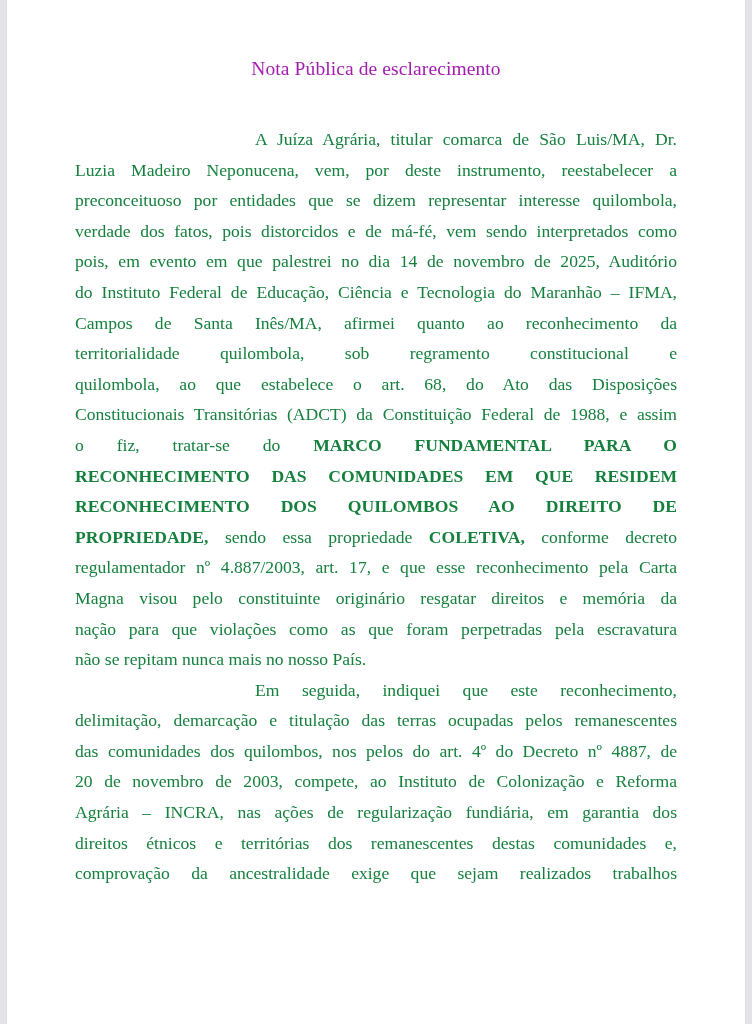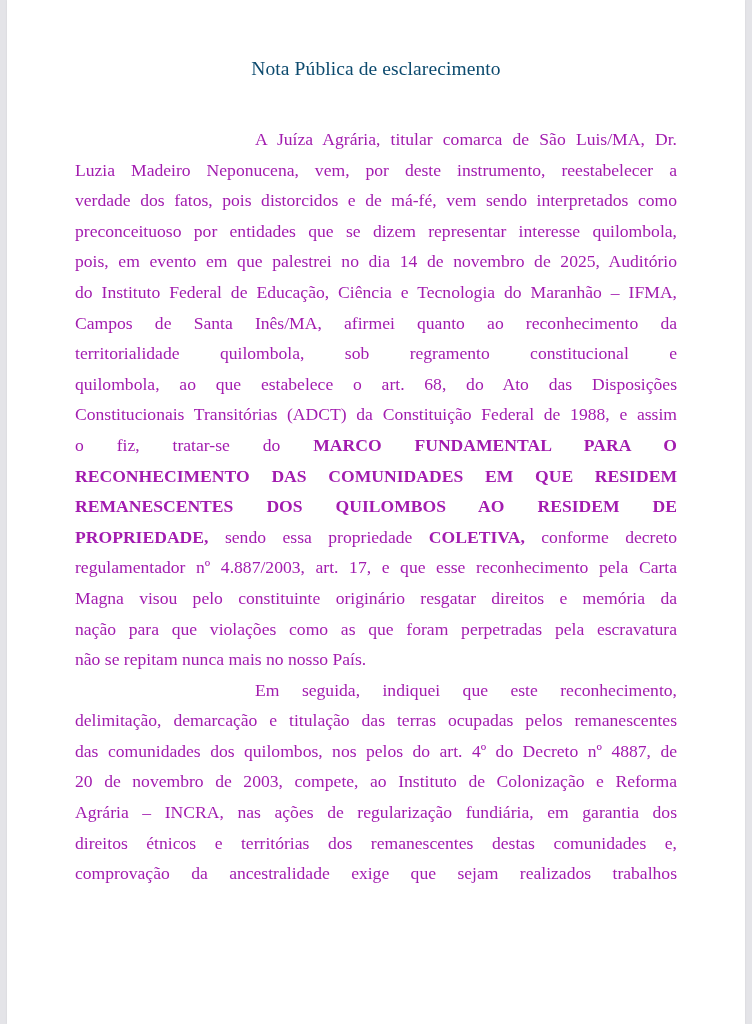--- a/index.html
+++ b/index.html
@@ -23,31 +23,31 @@
       box-shadow: 0 0 2px rgba(0,0,0,0.08);
     }
     .title {
       position: absolute;
       left: 0;
       width: 752px;
       top: 58px;
       text-align: center;
       font-family: "Liberation Serif", "DejaVu Serif", serif;
       font-size: 19.5px;
-      color: #0c4a6e;
+      color: #a21caf;
       letter-spacing: 0.1px;
     }
     .body-text {
       position: absolute;
       left: 75px;
       top: 124px;
       width: 602px;
       font-family: "Liberation Serif", "DejaVu Serif", serif;
       font-size: 17.6px;
-      color: #a21caf;
+      color: #15803d;
     }
     .line {
       display: block;
       height: 30.6px;
       line-height: 30.6px;
       text-align: justify;
       text-align-last: justify;
       white-space: nowrap;
       overflow: visible;
     }
@@ -67,31 +67,31 @@
 <body>
 
 <div class="page"></div>
 
 <div class="title">Nota Pública de esclarecimento</div>
 
 <div class="body-text">
   <div>
     <span class="line indent">A Juíza Agrária, titular comarca de São Luis/MA, Dr.</span>
     <span class="line">Luzia Madeiro Neponucena, vem, por deste instrumento, reestabelecer a</span>
+    <span class="line">preconceituoso por entidades que se dizem representar interesse quilombola,</span>
     <span class="line">verdade dos fatos, pois distorcidos e de má-fé, vem sendo interpretados como</span>
-    <span class="line">preconceituoso por entidades que se dizem representar interesse quilombola,</span>
     <span class="line">pois, em evento em que palestrei no dia 14 de novembro de 2025, Auditório</span>
     <span class="line">do Instituto Federal de Educação, Ciência e Tecnologia do Maranhão – IFMA,</span>
     <span class="line">Campos de Santa Inês/MA, afirmei quanto ao reconhecimento da</span>
     <span class="line">territorialidade quilombola, sob regramento constitucional e</span>
     <span class="line">quilombola, ao que estabelece o art. 68, do Ato das Disposições</span>
     <span class="line">Constitucionais Transitórias (ADCT) da Constituição Federal de 1988, e assim</span>
     <span class="line"><span>o fiz, tratar-se do</span> <b>MARCO FUNDAMENTAL PARA O</b></span>
     <span class="line"><b>RECONHECIMENTO DAS COMUNIDADES EM QUE RESIDEM</b></span>
-    <span class="line"><b>REMANESCENTES DOS QUILOMBOS AO RESIDEM DE</b></span>
+    <span class="line"><b>RECONHECIMENTO DOS QUILOMBOS AO DIREITO DE</b></span>
     <span class="line"><b>PROPRIEDADE,</b> <span>sendo essa propriedade</span> <b>COLETIVA,</b> <span>conforme decreto</span></span>
     <span class="line">regulamentador nº 4.887/2003, art. 17, e que esse reconhecimento pela Carta</span>
     <span class="line">Magna visou pelo constituinte originário resgatar direitos e memória da</span>
     <span class="line">nação para que violações como as que foram perpetradas pela escravatura</span>
     <span class="line last">não se repitam nunca mais no nosso País.</span>
   </div>
   <div>
     <span class="line indent para-gap">Em seguida, indiquei que este reconhecimento,</span>
     <span class="line">delimitação, demarcação e titulação das terras ocupadas pelos remanescentes</span>
     <span class="line">das comunidades dos quilombos, nos pelos do art. 4º do Decreto nº 4887, de</span>

